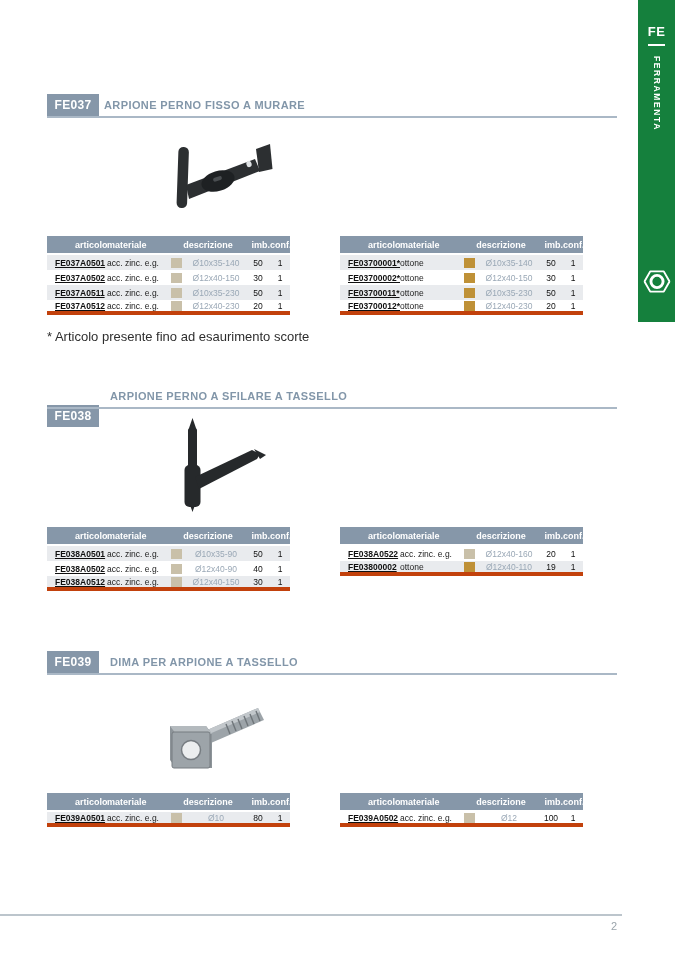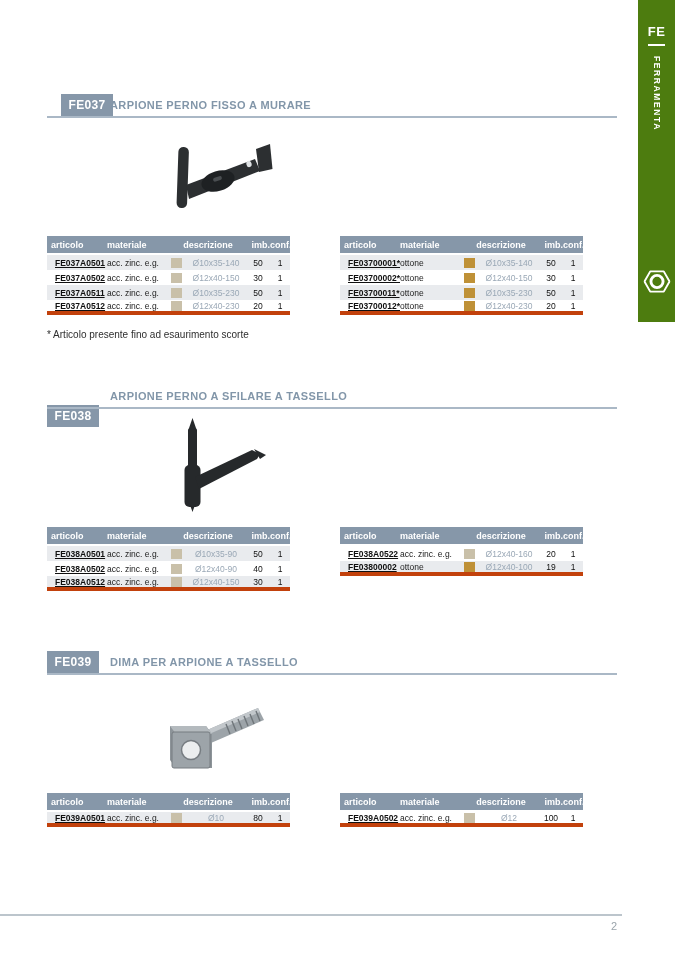--- a/index.html
+++ b/index.html
@@ -1,21 +1,21 @@
 <!DOCTYPE html>
 <html><head>
 <meta charset="utf-8">
 <style>
   * { margin:0; padding:0; box-sizing:border-box; }
   html,body { background:#fff; }
   body { font-family:"Liberation Sans", sans-serif; }
   .page { position:relative; width:678px; height:959px; background:#fff; overflow:hidden; }
 
   
-  .sidebar { position:absolute; left:638px; top:0; width:37px; height:322px; background:#4d7c0f; }
+  .sidebar { position:absolute; left:638px; top:0; width:37px; height:322px; background:#15803d; }
   .sidebar-code { position:absolute; top:24px; left:0; width:100%; text-align:center;
                   color:#fff; font-weight:bold; font-size:13px; letter-spacing:0.5px; }
   .sidebar-underline { position:absolute; top:44px; left:10px; width:17px; height:2px; background:#fff; }
   .sidebar-label { position:absolute; top:56px; left:50%; transform:translateX(-50%);
                    writing-mode:vertical-rl; color:#fff; font-weight:bold; font-size:8.5px;
                    letter-spacing:1.6px; }
   .sidebar-nut { position:absolute; left:50%; transform:translateX(-50%); top:268px; }
 
   
   .sec-code { position:absolute; width:52px; height:22px; background:#8697a9; color:#fff;
@@ -25,36 +25,36 @@
                font-size:11px; letter-spacing:0.4px; white-space:nowrap; }
   .sec-rule { position:absolute; width:570px; height:2px; background:#aab8c6; }
 
   .img-box { position:absolute; }
   .img-box svg { width:100%; height:100%; display:block; }
 
   
   .ptable { position:absolute; width:243px; }
   .thead, .trow { display:grid; grid-template-columns:60px 64px 15px 60px 24px 20px; align-items:center; }
   .thead { background:#8697a9; color:#fff; font-weight:bold; font-size:9px; height:17px; margin-bottom:2px; }
-  .h-art { padding-left:4px; }
+  .h-art { padding-left:4px;margin-left:24px; }
   .h-desc { grid-column:3/5; text-align:center; padding-right:1px; }
   .h-imb { text-align:right; }
   .h-conf { text-align:center; }
   .trow { height:15px; font-size:8.5px; }
   .trow.shaded { background:#e9ebee; }
   .trow.last { border-bottom:4px solid #c2410c; }
   .cell-art { font-weight:bold; color:#101010; padding-left:8px; white-space:nowrap;text-decoration:underline; }
   .cell-mat { color:#222; white-space:nowrap; }
   .cell-sw { display:flex; align-items:center; }
   .swatch { display:inline-block; width:11px; height:10px; }
   .cell-desc { text-align:center; color:#9aa8b6; white-space:nowrap; }
   .cell-imb { text-align:center; color:#101010; }
   .cell-conf { text-align:center; color:#101010; }
 
-  .footnote { position:absolute; font-size:10px; color:#2e2e2e; }
+  .footnote { position:absolute; font-size:13px; color:#2e2e2e; }
 
   
   .footer-rule { position:absolute; left:0; top:914px; width:622px; height:2px; background:#bcc5cc; }
   .page-number { position:absolute; left:560px; top:920px; width:57px; text-align:right;
                  font-size:11px; color:#9aa4ab; }
 </style>
 </head>
 <body>
 
 <div class="page">
@@ -65,22 +65,22 @@
     <div class="sidebar-label">FERRAMENTA</div>
     <div class="sidebar-nut">
       <svg width="27" height="27" viewBox="0 0 28 28">
         <polygon points="7,3.5 21,3.5 27,14 21,24.5 7,24.5 1,14" fill="none" stroke="#ffffff" stroke-width="2" stroke-linejoin="round"></polygon>
         <circle cx="14" cy="14" r="6.3" fill="none" stroke="#ffffff" stroke-width="3"></circle>
       </svg>
     </div>
   </div>
 
   <div id="sections">
-      <div class="sec-code" style="left:61px;top:94px">FE037</div>
-      <div class="sec-title" style="left:110px;top:94px">ARPIONE PERNO FISSO A MURARE</div>
+      <div class="sec-code" style="left:47px;top:94px">FE037</div>
+      <div class="sec-title" style="left:104px;top:94px">ARPIONE PERNO FISSO A MURARE</div>
       <div class="sec-rule" style="left:47px;top:116px"></div>
       <div class="img-box" style="left:175px;top:140px;width:105px;height:75px">
       <svg viewBox="0 0 105 75">
         <g fill="#2c2f31">
           <rect x="2.5" y="7" width="10.5" height="61" rx="5" transform="rotate(2 8 37)"></rect>
           <polygon points="11,45 80,19 85,31 14,59"></polygon>
           <polygon points="81,9 95,4 97.5,29 84,32"></polygon>
         </g>
         <ellipse cx="43" cy="41" rx="17" ry="10" fill="#1e2123" transform="rotate(-17 43 41)"></ellipse>
         <rect x="38" y="37" width="9" height="4" rx="2" fill="#4a4e51" transform="rotate(-17 42 39)"></rect>
@@ -257,21 +257,21 @@
           <div class="cell-desc">Ø12x40-160</div>
           <div class="cell-imb">20</div>
           <div class="cell-conf">1</div>
         </div>
         <div class="trow shaded last">
           <div class="cell-art">FE03800002</div>
           <div class="cell-mat">ottone</div>
           <div class="cell-sw">
             <span class="swatch" style="background:#bf9137"></span>
           </div>
-          <div class="cell-desc">Ø12x40-100</div>
+          <div class="cell-desc">Ø12x40-110</div>
           <div class="cell-imb">19</div>
           <div class="cell-conf">1</div>
         </div>
       </div>
       <div class="sec-code" style="left:47px;top:651px">FE039</div>
       <div class="sec-title" style="left:110px;top:651px">DIMA PER ARPIONE A TASSELLO</div>
       <div class="sec-rule" style="left:47px;top:673px"></div>
       <div class="img-box" style="left:160px;top:696px;width:115px;height:80px">
       <svg viewBox="0 0 115 80">
         <g transform="rotate(0)">

